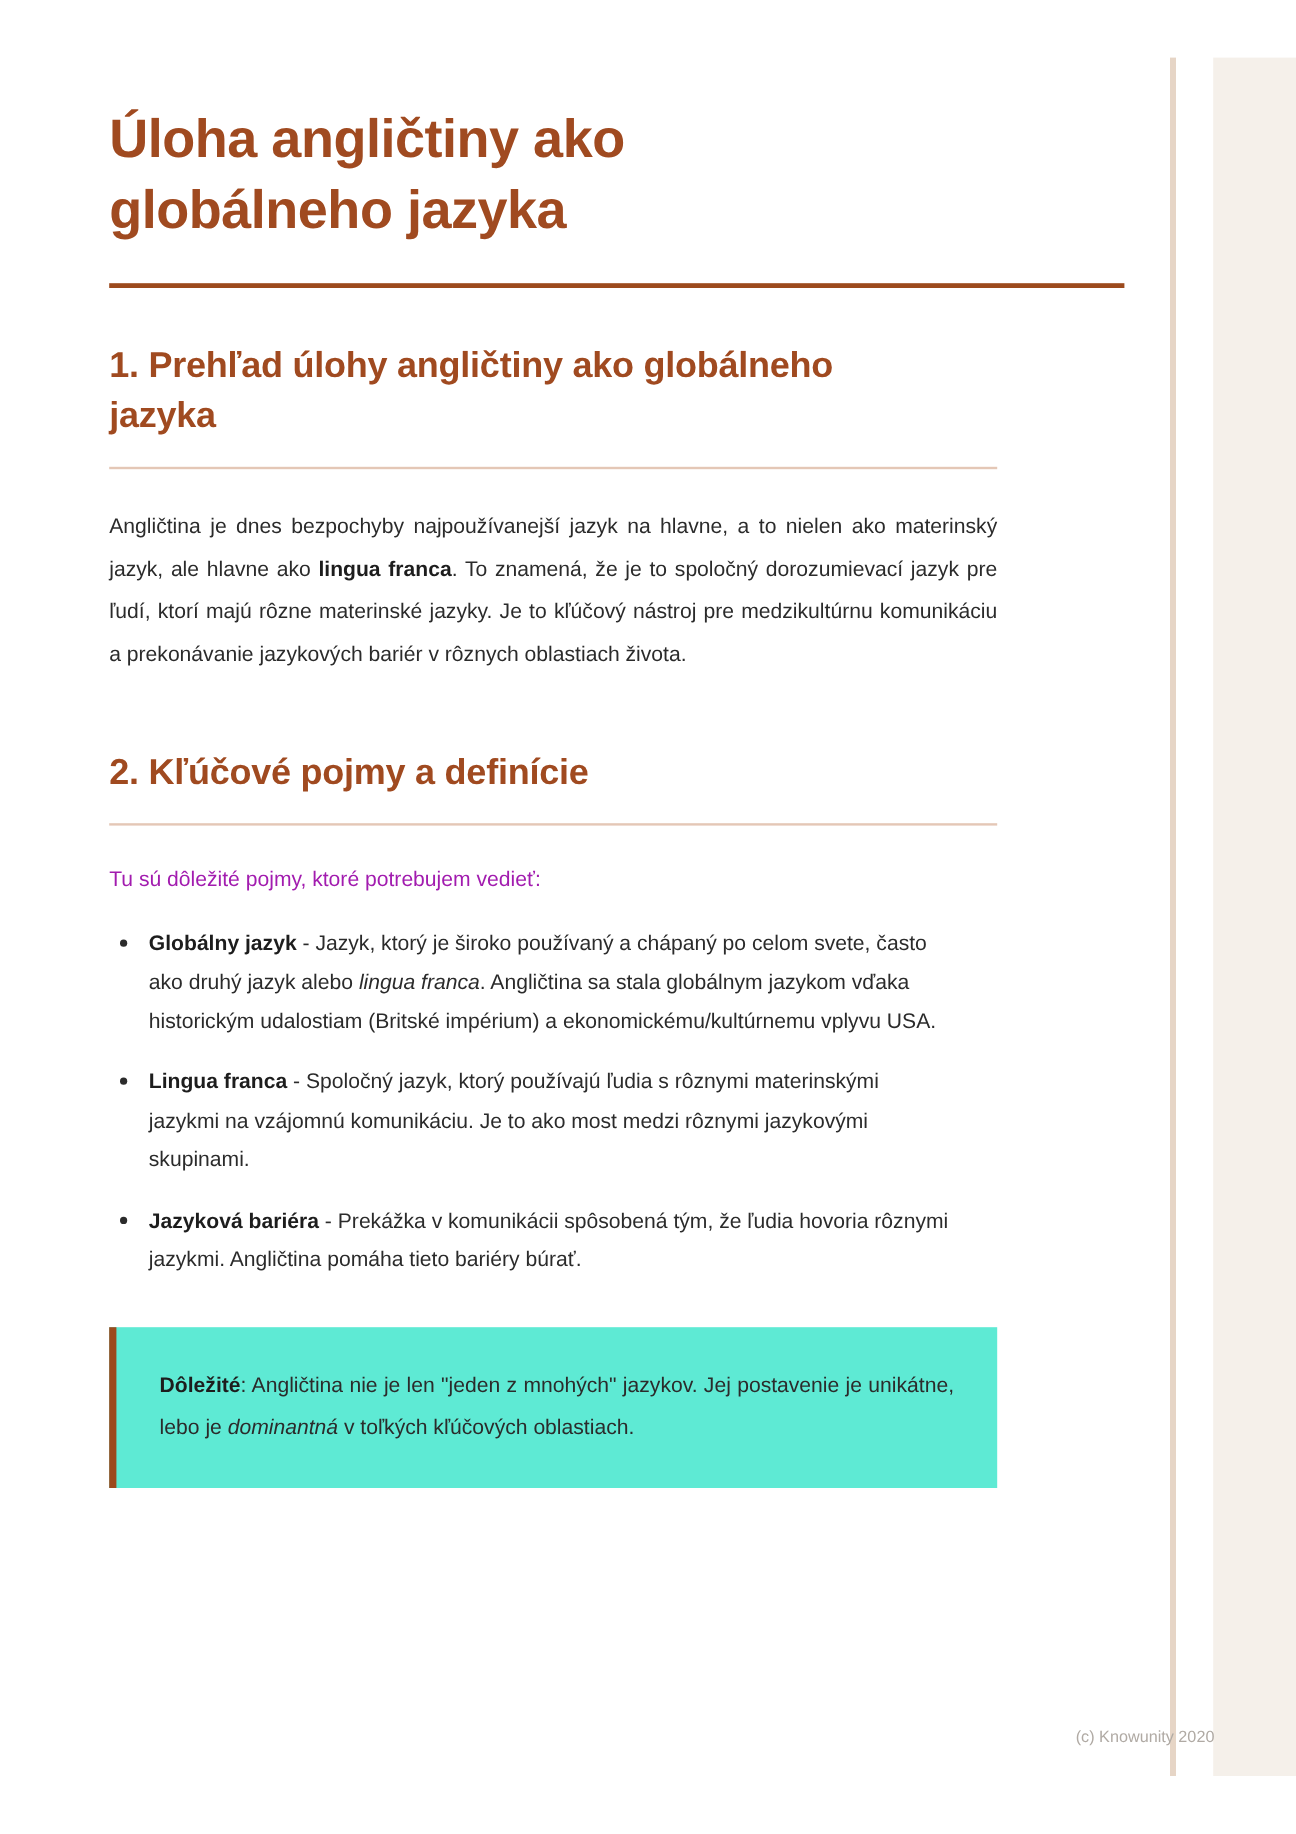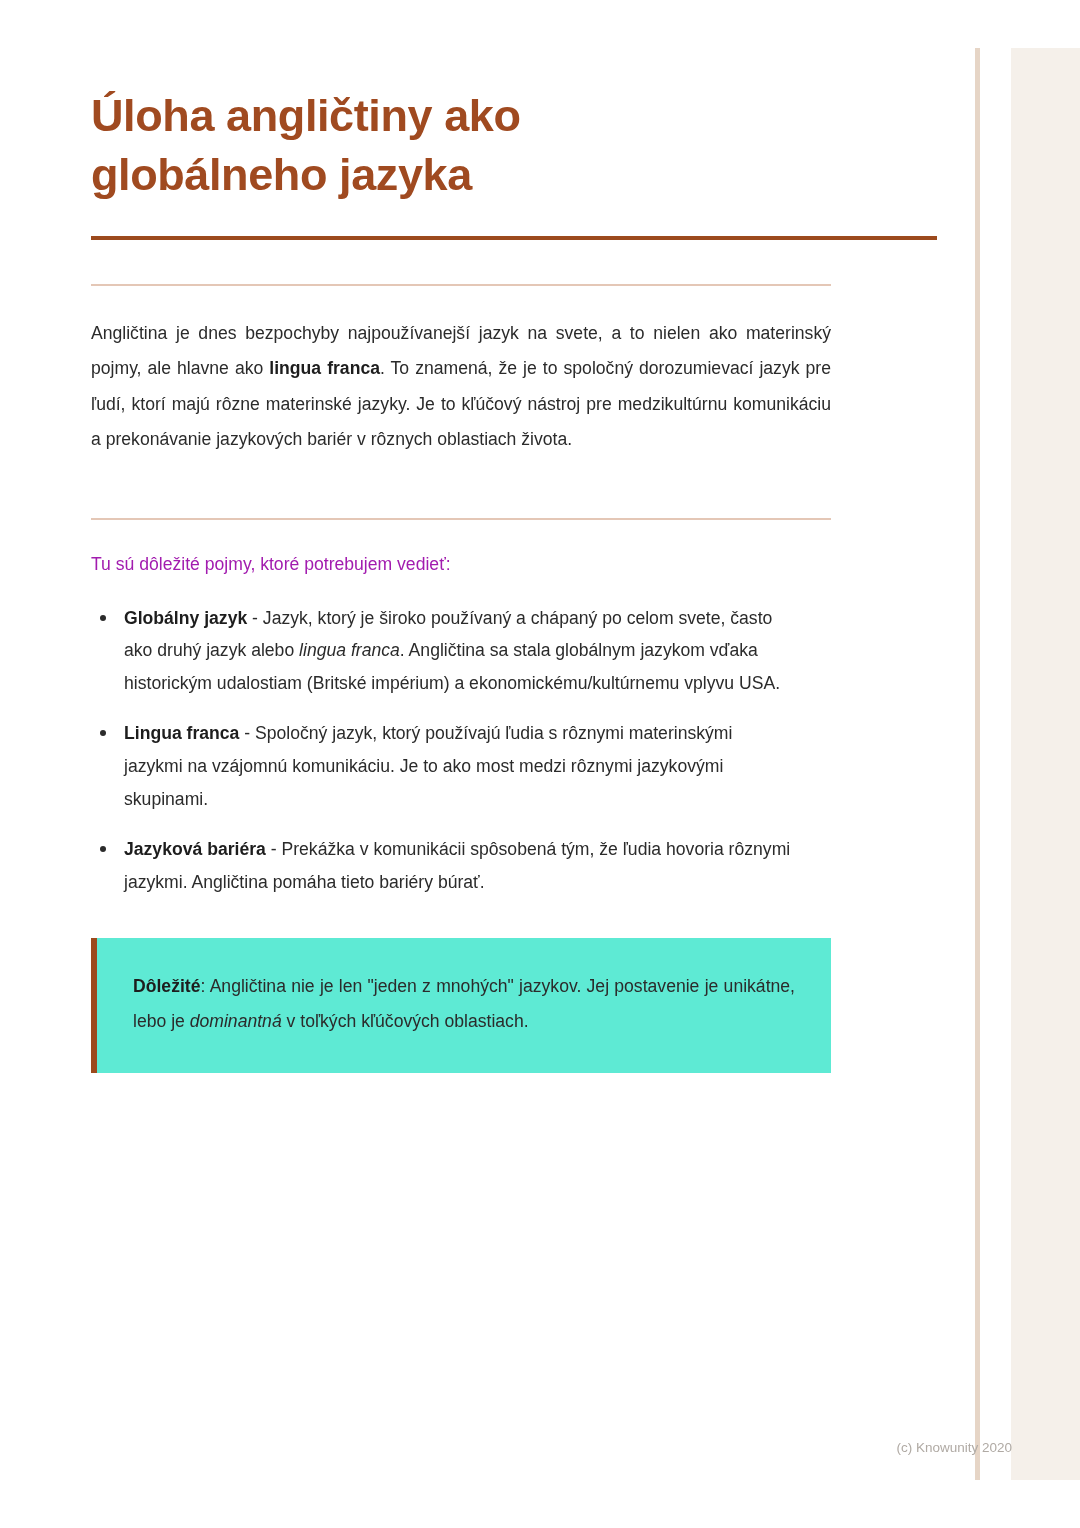--- a/index.html
+++ b/index.html
@@ -176,25 +176,27 @@
 
   <div class="side-band"></div>
   <div class="side-band-edge"></div>
 
   <div class="content">
 
     <h1 class="doc-title">Úloha angličtiny ako globálneho jazyka</h1>
     <div class="title-rule"></div>
 
     <div class="section">
+      <h2 class="section-heading">1. Prehľad úlohy angličtiny ako globálneho jazyka</h2>
       <div class="section-rule"></div>
-      <p class="body-text"><span>Angličtina je dnes bezpochyby najpoužívanejší jazyk na svete, a to nielen ako materinský pojmy, ale hlavne ako </span><b>lingua franca</b><span>. To znamená, že je to spoločný dorozumievací jazyk pre ľudí, ktorí majú rôzne materinské jazyky. Je to kľúčový nástroj pre medzikultúrnu komunikáciu a prekonávanie jazykových bariér v rôznych oblastiach života.</span></p>
+      <p class="body-text"><span>Angličtina je dnes bezpochyby najpoužívanejší jazyk na hlavne, a to nielen ako materinský jazyk, ale hlavne ako </span><b>lingua franca</b><span>. To znamená, že je to spoločný dorozumievací jazyk pre ľudí, ktorí majú rôzne materinské jazyky. Je to kľúčový nástroj pre medzikultúrnu komunikáciu a prekonávanie jazykových bariér v rôznych oblastiach života.</span></p>
     </div>
 
     <div class="section second">
+      <h2 class="section-heading">2. Kľúčové pojmy a definície</h2>
       <div class="section-rule"></div>
       <p class="lead-text">Tu sú dôležité pojmy, ktoré potrebujem vedieť:</p>
 
       <ul class="term-list">
         <li>
           <span class="bullet-dot"></span><b>Globálny jazyk</b><span> - </span><span>Jazyk, ktorý je široko používaný a chápaný po celom svete, často ako druhý jazyk alebo </span><i>lingua franca</i><span>. Angličtina sa stala globálnym jazykom vďaka historickým udalostiam (Britské impérium) a ekonomickému/kultúrnemu vplyvu USA.</span>
         </li>
         <li>
           <span class="bullet-dot"></span><b>Lingua franca</b><span> - </span><span>Spoločný jazyk, ktorý používajú ľudia s rôznymi materinskými jazykmi na vzájomnú komunikáciu. Je to ako most medzi rôznymi jazykovými skupinami.</span>
         </li>

